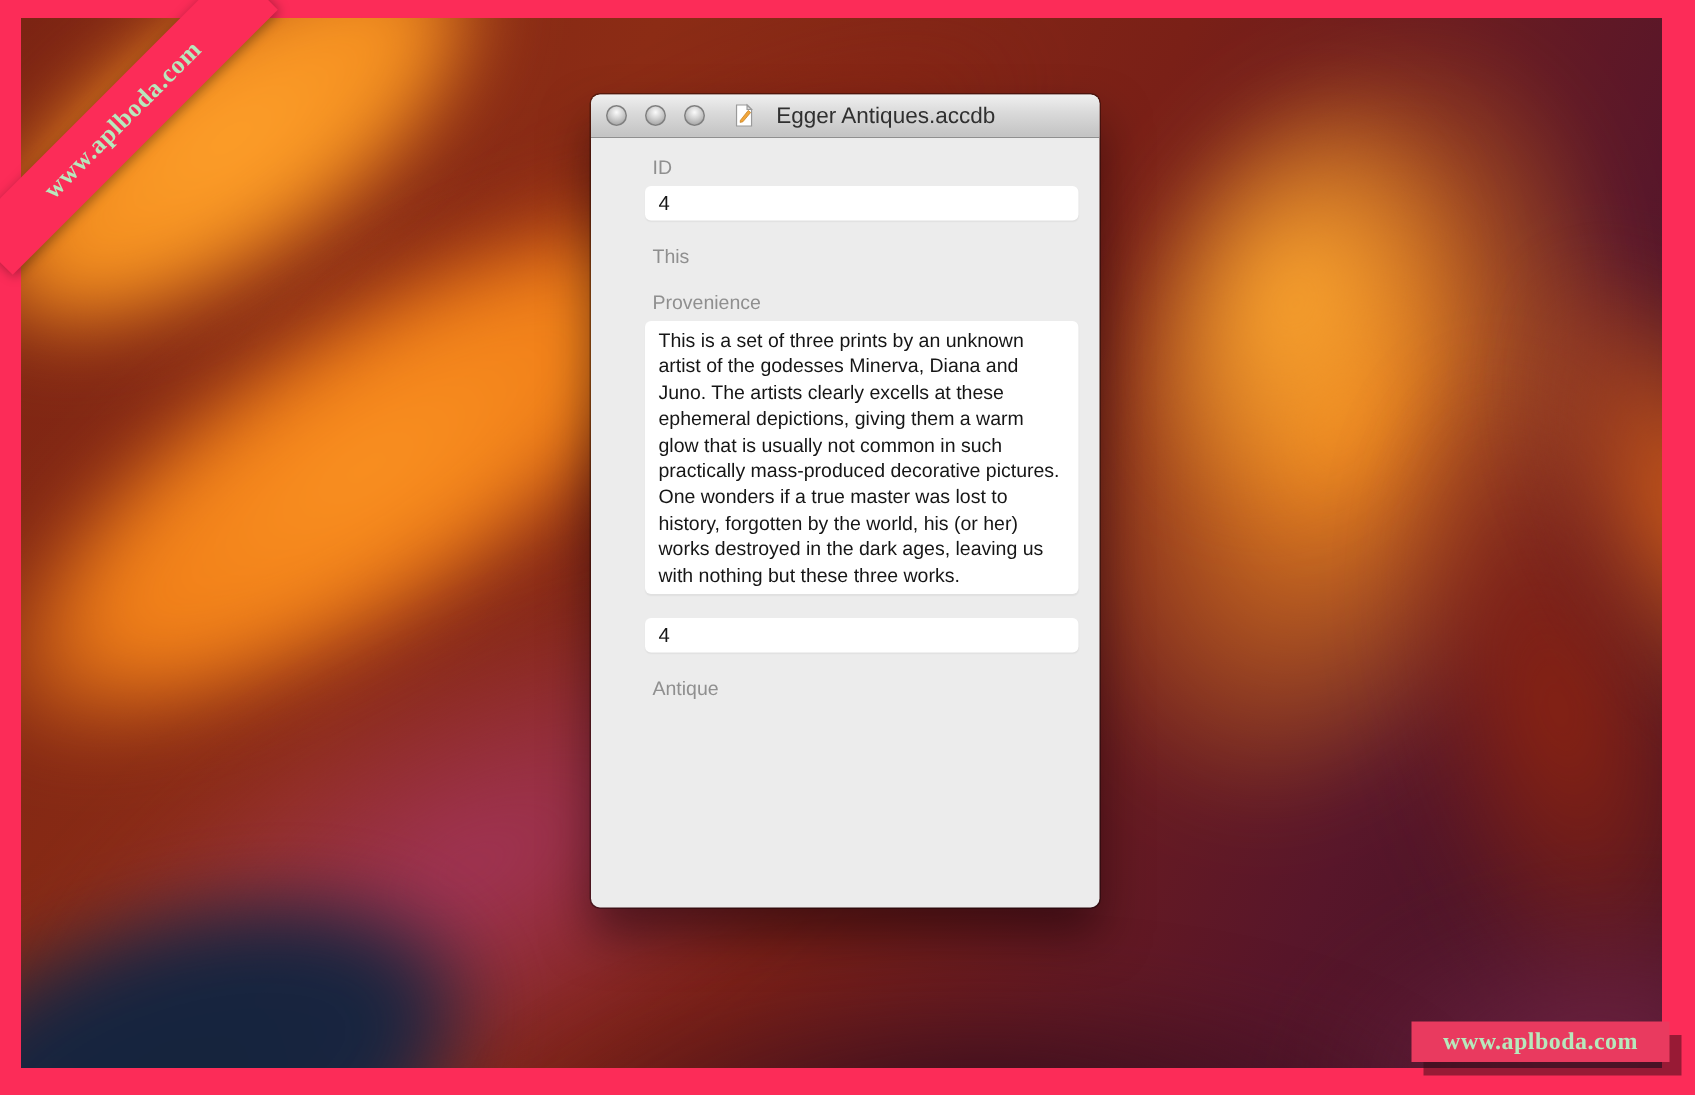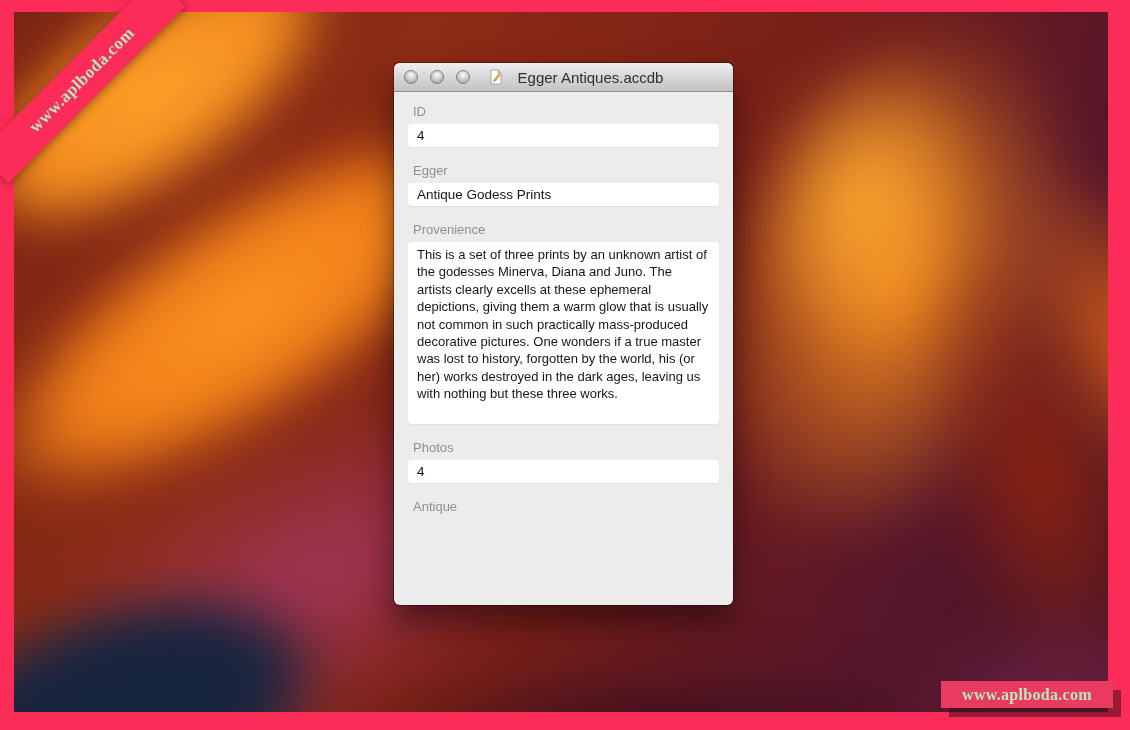--- a/index.html
+++ b/index.html
@@ -48,21 +48,21 @@
     background:linear-gradient(#f0f0f0,#d9d9d9 45%,#c3c3c3);border-bottom:1px solid #8f8f8f;
     display:flex;align-items:center;padding-left:10px;}
   .lights{display:flex;gap:12px;}
   .light{width:14px;height:14px;border-radius:50%;border:1px solid #7f7f7f;box-sizing:border-box;
     background:radial-gradient(circle at 50% 32%,#fbfbfb,#cfcfcf 45%,#9a9a9a 95%);}
   .title-group{position:absolute;left:50%;transform:translateX(calc(-50% + 12px));
     display:flex;align-items:flex-start;gap:14px;white-space:nowrap;}
   .title-text{font-size:15px;color:#303030;}
   .doc-icon{width:16px;height:16px;display:block;}
   
-  .content{padding:12px 14px 0 14px;}
+  .content{padding:12px 14px 0 14px;margin-left:22px;}
   .row{margin-top:16px;}
   .row.first{margin-top:0;}
   .flabel{font-size:13px;color:#8f8f8f;margin:0 0 5px 5px;}
   .fbox{display:block;width:100%;box-sizing:border-box;height:23px;background:#ffffff;border:none;
     border-radius:4px;padding:0 9px;font-family:"Liberation Sans",sans-serif;font-size:13.5px;
     color:#161616;outline:none;box-shadow:0 1px 1px rgba(0,0,0,.05);}
   .farea{display:block;width:100%;box-sizing:border-box;height:182px;background:#ffffff;border:none;
     border-radius:4px;padding:4px 9px;font-family:"Liberation Sans",sans-serif;font-size:13px;
     line-height:17.4px;color:#161616;outline:none;resize:none;overflow:hidden;
     box-shadow:0 1px 1px rgba(0,0,0,.05);}
@@ -105,29 +105,27 @@
         <span class="title-text">Egger Antiques.accdb</span>
       </div>
     </div>
 
     <div class="content">
       <div class="row first">
         <div class="flabel">ID</div>
         <input class="fbox" value="4" style="">
       </div>
       <div class="row">
-        <div class="flabel">Egger</div>
-        <input class="fbox" value="Antique Godess Prints" style="">
+        <div class="flabel">This</div>
       </div>
       <div class="row">
         <div class="flabel">Provenience</div>
         <textarea class="farea" style="">This is a set of three prints by an unknown artist of the godesses Minerva, Diana and Juno. The artists clearly excells at these ephemeral depictions, giving them a warm glow that is usually not common in such practically mass-produced decorative pictures. One wonders if a true master was lost to history, forgotten by the world, his (or her) works destroyed in the dark ages, leaving us with nothing but these three works.</textarea>
       </div>
       <div class="row">
-        <div class="flabel">Photos</div>
         <input class="fbox" value="4" style="">
       </div>
       <div class="row">
       </div>
       <div class="row">
         <div class="flabel">Antique</div>
       </div>
     </div>
   </div>
 

